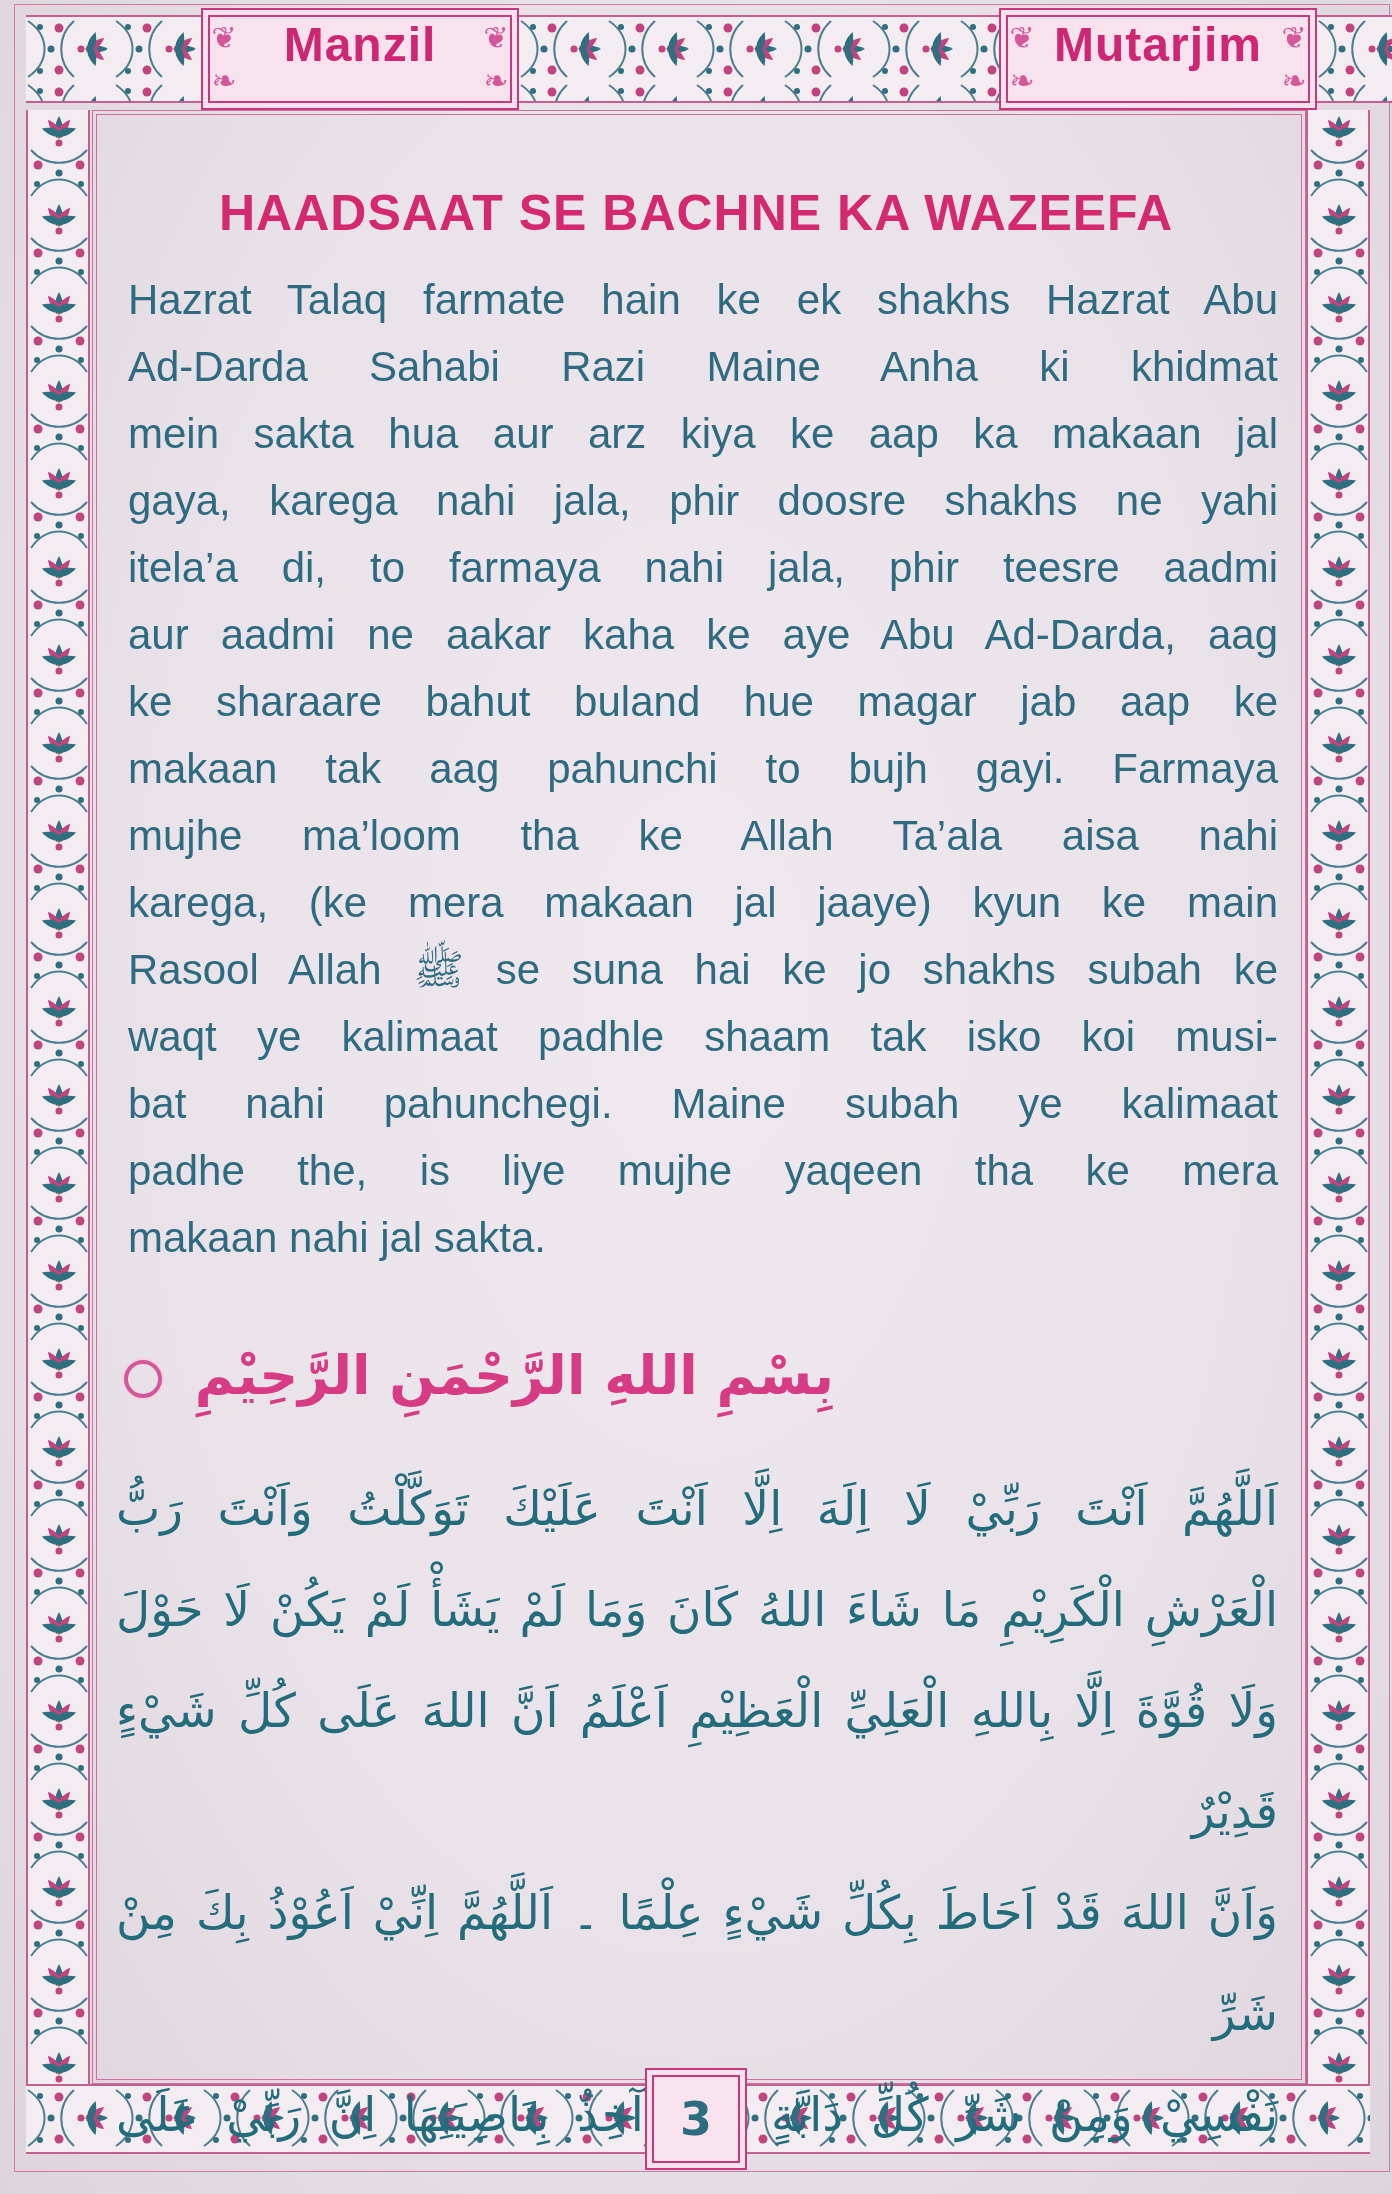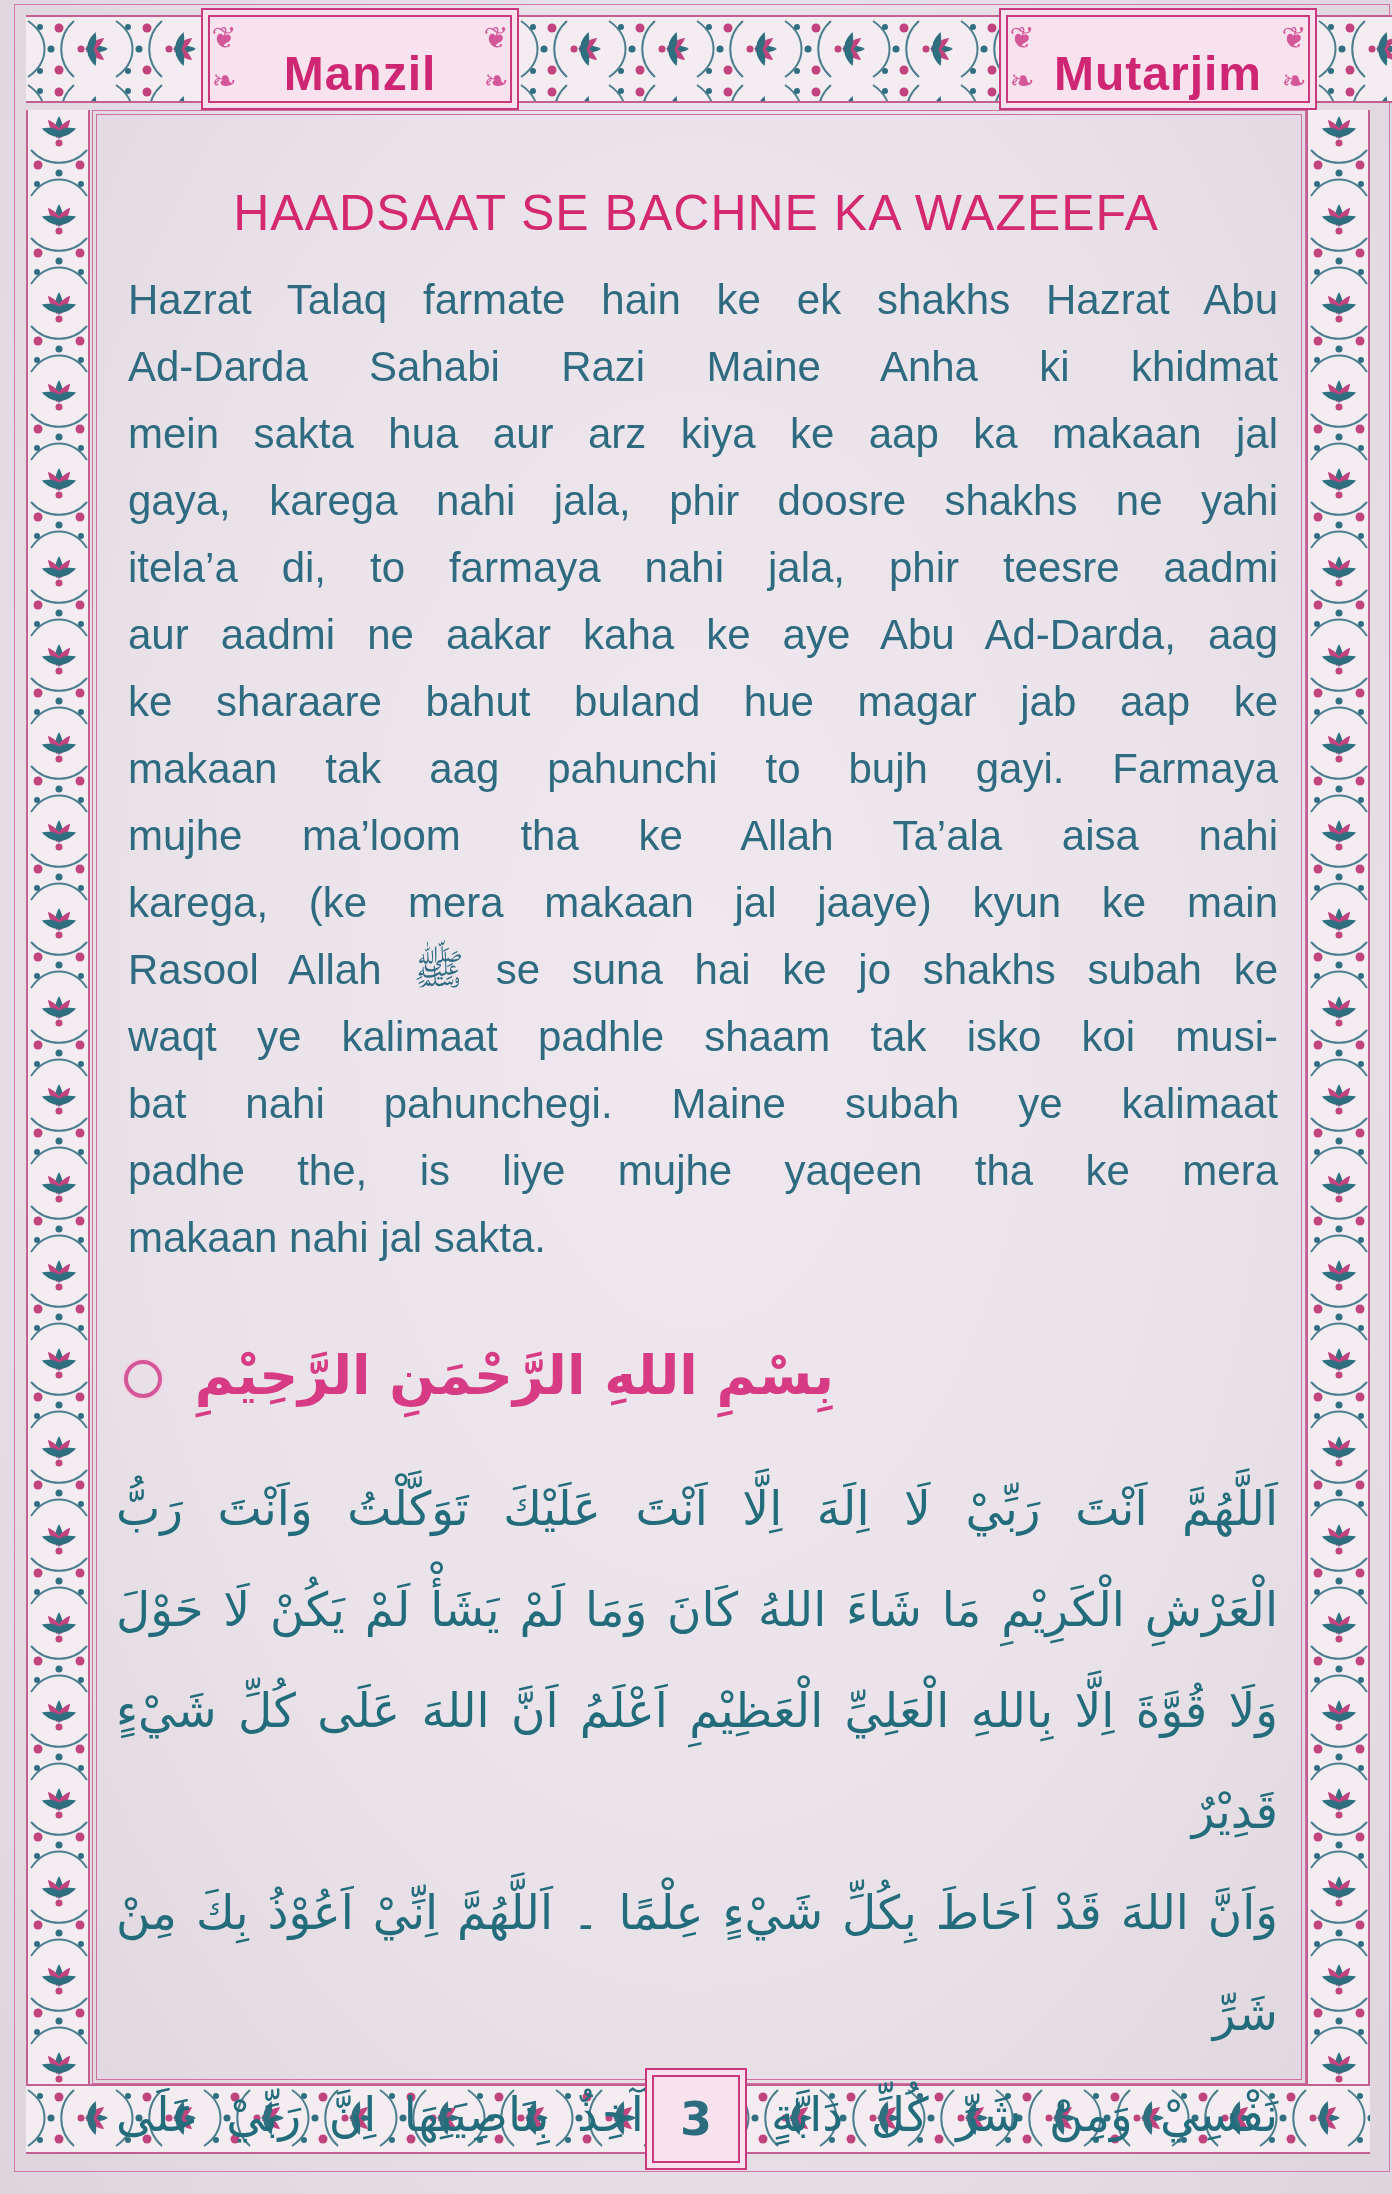--- a/index.html
+++ b/index.html
@@ -20,42 +20,42 @@
     display:flex; align-items:center; }
   .h-orn { height:88px; border-top:2px solid #c45f91; border-bottom:2px solid #c45f91;
     background:#f3ecf1; box-sizing:border-box; }
   .h-orn svg { display:block; width:100%; height:100%; }
   .h-orn.left { width:175px; }
   .h-orn.mid  { flex:1; }
   .h-orn.right{ width:75px; }
   .label-box { width:318px; height:102px; box-sizing:border-box;
     border:2px solid #c9377d; background:#f7e2ee; padding:5px; position:relative; z-index:2; }
   .label-box .inner { width:100%; height:100%; box-sizing:border-box;
-    border:2px solid #c9377d; display:flex; align-items:flex-end; justify-content:center; }
+    border:2px solid #c9377d; display:flex; align-items:flex-start; justify-content:center; }
   .label-box .txt { color:#cf2673; font-weight:bold; font-size:48px; letter-spacing:1px; }
   .curl { position:absolute; top:10px; bottom:10px; width:26px; color:#d4579a; font-size:30px;
     display:flex; flex-direction:column; justify-content:space-between; align-items:center; }
   .curl.l { left:8px; } .curl.r { right:8px; }
 
   
   .vband { position:absolute; top:110px; bottom:108px; width:64px; box-sizing:border-box;
     border-left:2px solid #c45f91; border-right:2px solid #c45f91; background:#f3ecf1; }
   .vband.left { left:26px; } .vband.right { right:22px; }
   .vband svg { display:block; width:100%; height:100%; }
   .hband { position:absolute; left:26px; right:22px; bottom:40px; height:70px; box-sizing:border-box;
     border-top:2px solid #c45f91; border-bottom:2px solid #c45f91; background:#f3ecf1; }
   .hband svg { display:block; width:100%; height:100%; }
 
   
   .inner-rule { position:absolute; left:96px; right:90px; top:114px; bottom:114px;
     border:1px solid #cf6f9f; outline:1px solid #cf6f9f; outline-offset:3px; pointer-events:none; }
 
   
   .title { position:absolute; top:184px; left:110px; right:110px; text-align:center;
-    color:#d4286f; font-weight:normal; font-size:50px; letter-spacing:1px; }
+    color:#d4286f; font-weight:bold; font-size:50px; letter-spacing:1px; }
   .body-par { position:absolute; top:266px; left:128px; right:114px; }
   .bline { font-size:42px; line-height:67px; color:#2e6b80;
     text-align:justify; text-align-last:justify; white-space:nowrap0; }
   .bline.last { text-align-last:left; }
 
   .bismillah { position:absolute; top:1344px; left:110px; right:110px; text-align:left;
     direction:rtl; color:#d63b84; font-family:"DejaVu Sans", sans-serif; font-weight:bold;
     font-size:54px; }
   .ring { display:inline-block; vertical-align:middle; border-radius:50%; }
   .ring.pink { width:30px; height:30px; border:4px solid #d4579a; margin:0 14px;

